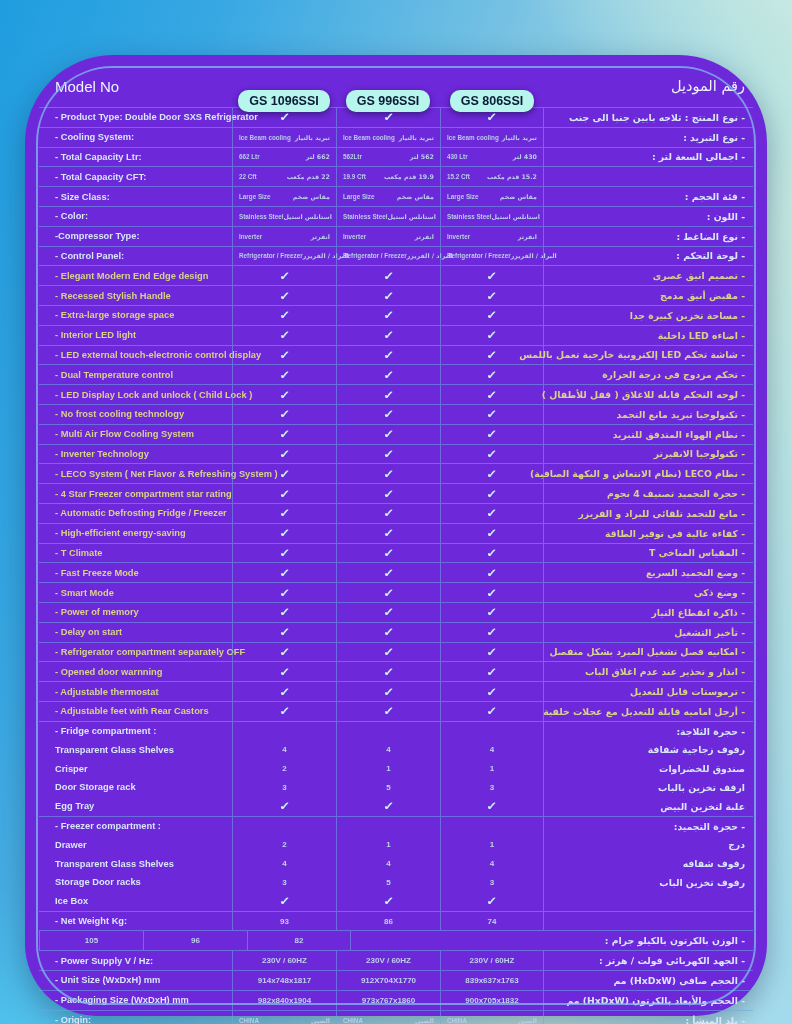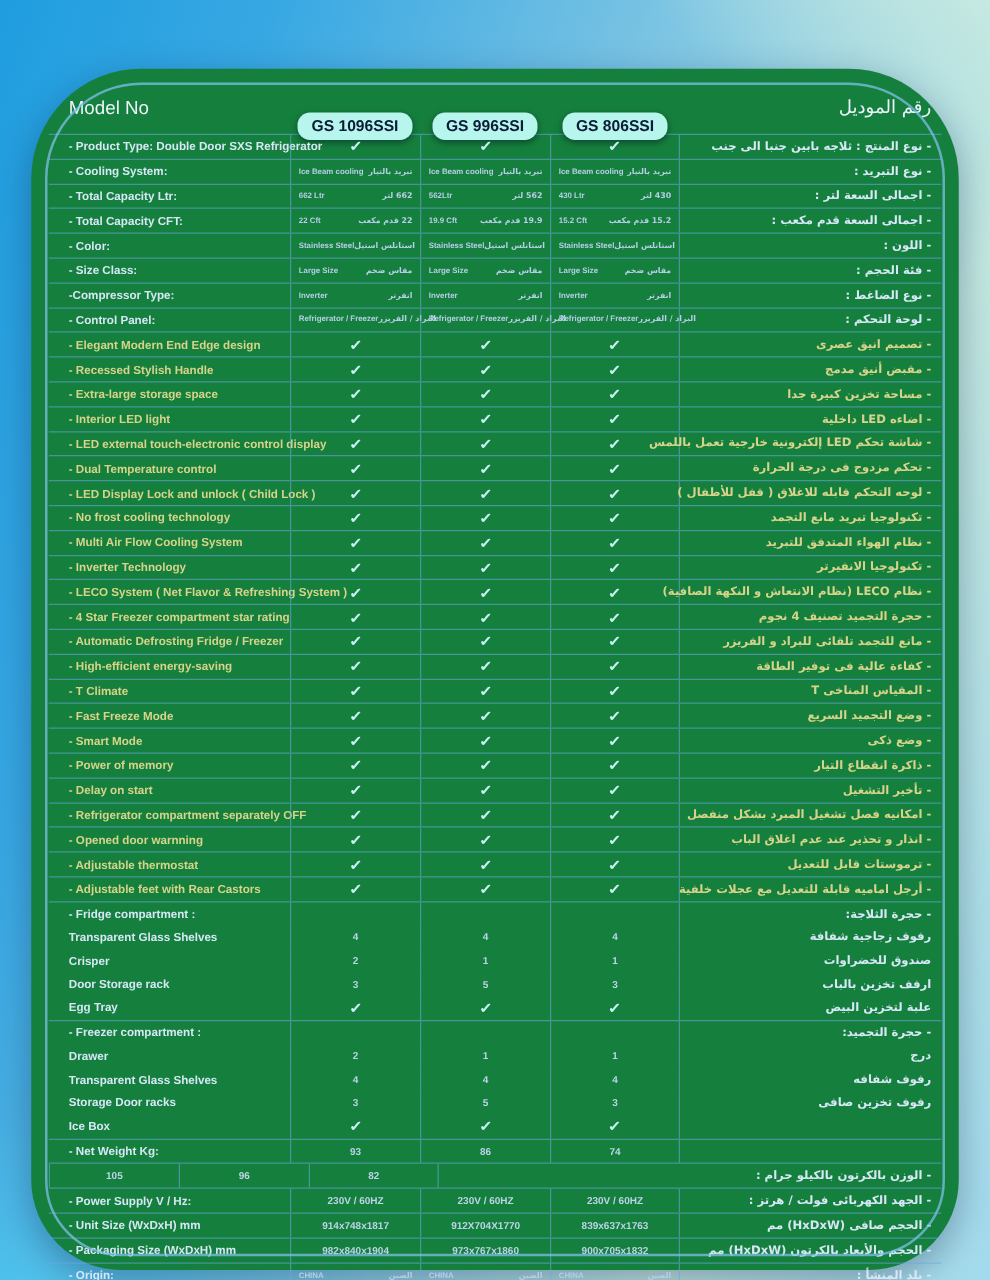--- a/index.html
+++ b/index.html
@@ -6,21 +6,21 @@
   body{
     width:792px;height:1024px;overflow:hidden;position:relative;
     font-family:"Liberation Sans",sans-serif;
     background:
       radial-gradient(700px 420px at -6% 112%, rgba(72,213,248,.8), rgba(72,213,248,0) 62%),
       radial-gradient(520px 300px at 104% -8%, rgba(214,240,226,.9), rgba(214,240,226,0) 65%),
       linear-gradient(108deg,#1f9ddf 0%,#38a8e3 20%,#77c2e3 46%,#c3e8e0 76%,#a2dbee 100%);
   }
   .card{
     position:absolute;left:25px;top:55px;width:742px;height:961px;
-    background:#15803d;border-radius:88px 88px 72px 72px;
+    background:#6d28d9;border-radius:88px 88px 72px 72px;
     box-shadow:0 10px 30px rgba(10,30,70,.35);
   }
   .inset{
     position:absolute;inset:11px;border:2px solid rgba(130,192,240,.72);
     border-radius:77px 77px 61px 61px;pointer-events:none;
   }
   .hdr{display:flex;align-items:center;height:52px;padding:10px 14px 0 14px;box-sizing:border-box;}
   .tbl{margin:0 14px;}
   .row{display:flex;align-items:stretch;height:18.8px;border-top:1px solid rgba(108,168,228,.55);font-weight:bold;}
   .row.nl{border-top:none;}
@@ -130,22 +130,39 @@
           <span class="par" dir="rtl">22 قدم مكعب</span>
         </div>
         <div class="c val pair">
           <span class="pen">19.9 Cft</span>
           <span class="par" dir="rtl">19.9 قدم مكعب</span>
         </div>
         <div class="c val v3 pair">
           <span class="pen">15.2 Cft</span>
           <span class="par" dir="rtl">15.2 قدم مكعب</span>
         </div>
-        <div class="c arx">
-          <span dir="rtl">- اجمالى السعة قدم مكعب :</span>
+      </div>
+      <div class="row">
+        <div class="c lab">
+          <span>- Size Class:</span>
+        </div>
+        <div class="c val pair">
+          <span class="pen">Large Size</span>
+          <span class="par" dir="rtl">مقاس ضخم</span>
+        </div>
+        <div class="c val pair">
+          <span class="pen">Large Size</span>
+          <span class="par" dir="rtl">مقاس ضخم</span>
+        </div>
+        <div class="c val v3 pair">
+          <span class="pen">Large Size</span>
+          <span class="par" dir="rtl">مقاس ضخم</span>
+        </div>
+        <div class="c arx">
+          <span dir="rtl">- فئة الحجم :</span>
         </div>
       </div>
       <div class="row">
         <div class="c lab">
           <span>- Color:</span>
         </div>
         <div class="c val pair">
           <span class="pen">Stainless Steel</span>
           <span class="par" dir="rtl">استانلس استيل</span>
         </div>
@@ -156,40 +173,20 @@
         <div class="c val v3 pair">
           <span class="pen">Stainless Steel</span>
           <span class="par" dir="rtl">استانلس استيل</span>
         </div>
         <div class="c arx">
           <span dir="rtl">- اللون :</span>
         </div>
       </div>
       <div class="row">
         <div class="c lab">
-          <span>- Size Class:</span>
-        </div>
-        <div class="c val pair">
-          <span class="pen">Large Size</span>
-          <span class="par" dir="rtl">مقاس ضخم</span>
-        </div>
-        <div class="c val pair">
-          <span class="pen">Large Size</span>
-          <span class="par" dir="rtl">مقاس ضخم</span>
-        </div>
-        <div class="c val v3 pair">
-          <span class="pen">Large Size</span>
-          <span class="par" dir="rtl">مقاس ضخم</span>
-        </div>
-        <div class="c arx">
-          <span dir="rtl">- فئة الحجم :</span>
-        </div>
-      </div>
-      <div class="row">
-        <div class="c lab">
           <span>-Compressor Type:</span>
         </div>
         <div class="c val pair">
           <span class="pen">Inverter</span>
           <span class="par" dir="rtl">انفرتر</span>
         </div>
         <div class="c val pair">
           <span class="pen">Inverter</span>
           <span class="par" dir="rtl">انفرتر</span>
         </div>
@@ -743,21 +740,21 @@
         <div class="c val">
           <span>3</span>
         </div>
         <div class="c val">
           <span>5</span>
         </div>
         <div class="c val v3">
           <span>3</span>
         </div>
         <div class="c arx">
-          <span dir="rtl">رفوف تخزين صافى</span>
+          <span dir="rtl">رفوف تخزين الباب</span>
         </div>
       </div>
       <div class="row nl">
         <div class="c lab">
           <span>Ice Box</span>
         </div>
         <div class="c val">
           <span class="chk">✓</span>
         </div>
         <div class="c val">

